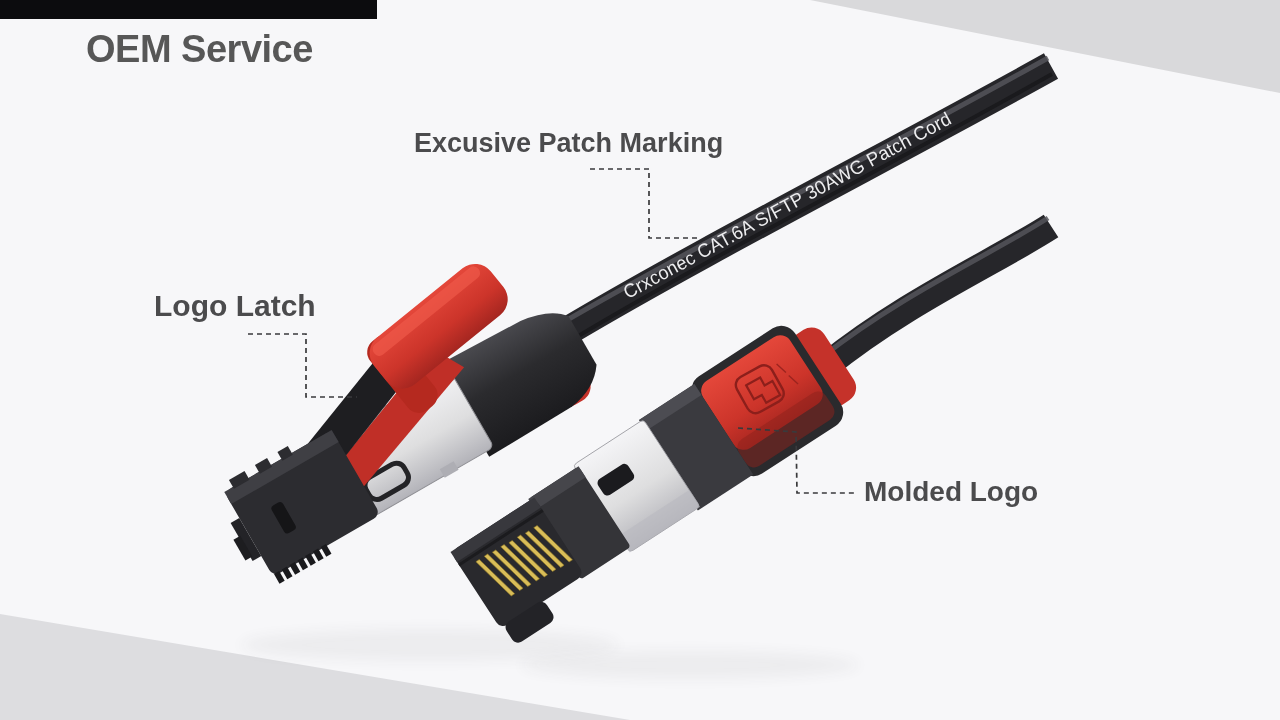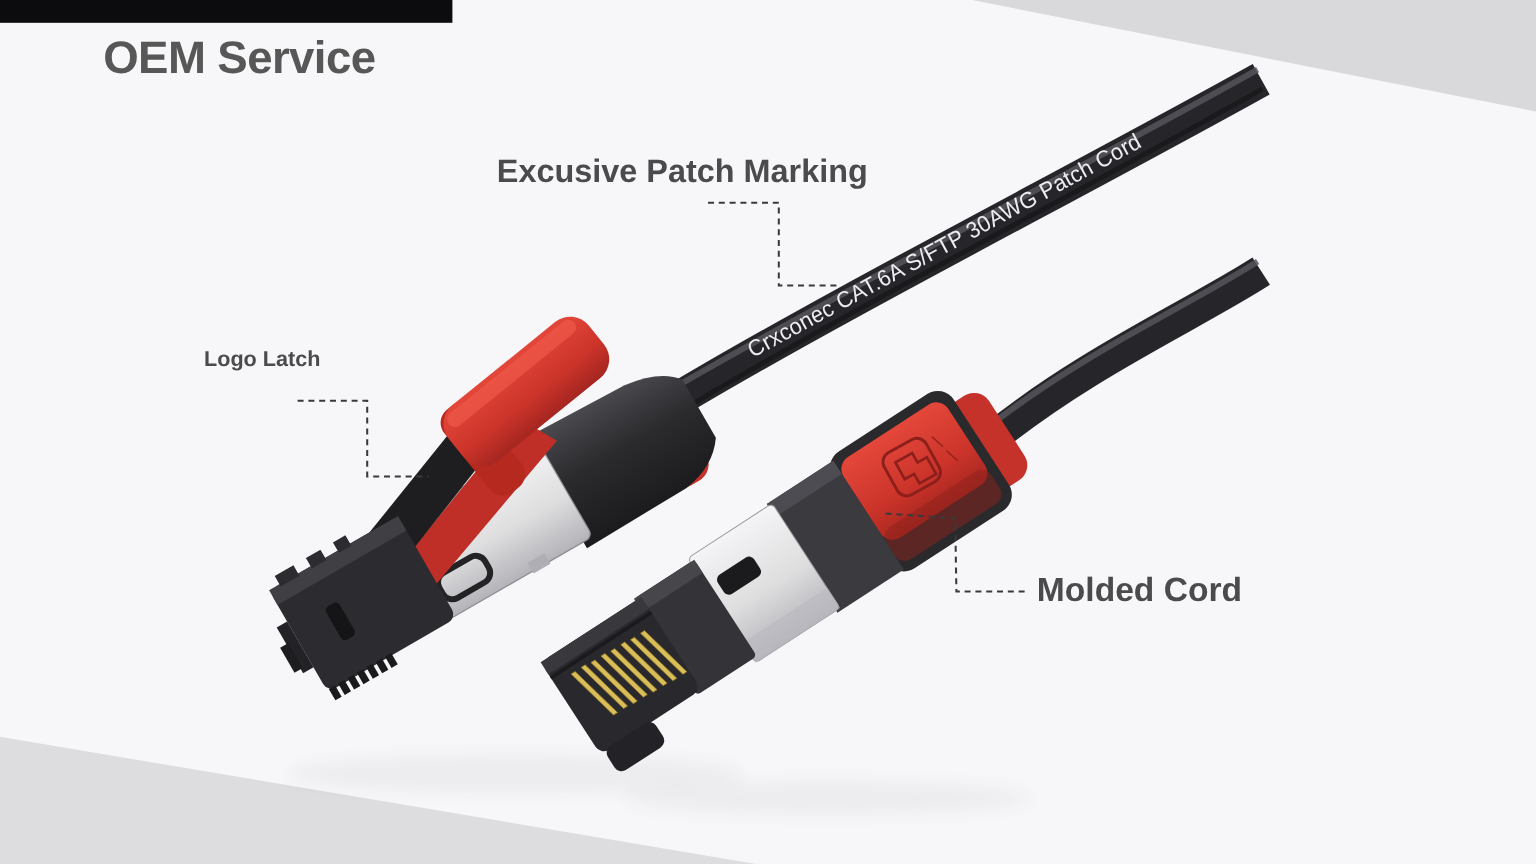--- a/index.html
+++ b/index.html
@@ -15,21 +15,21 @@
   }
   .title{
     position:absolute;left:86px;top:28px;
     font-size:38px;font-weight:bold;letter-spacing:-0.5px;
     color:#575757;white-space:nowrap;
   }
   .label{
     position:absolute;font-weight:bold;color:#4b4b4d;white-space:nowrap;
   }
   .label.marking{left:414px;top:128px;font-size:27px;}
-  .label.latch{left:170px;top:289px;font-size:18px;text-align:center;}
+  .label.latch{left:154px;top:289px;font-size:30px;text-align:center;}
   .label.molded{left:864px;top:476px;font-size:28px;}
   .cable-print{
     position:absolute;left:625px;top:283px;
     transform:rotate(-28.5deg) scaleX(0.96);
     transform-origin:left center;
     font-size:19px;letter-spacing:0.2px;color:#ededef;
     white-space:nowrap;font-weight:normal;
   }
 </style>
 </head>
@@ -160,16 +160,16 @@
       <path d="M248,334 H306 V397 H357"></path>
       <path d="M738,428 L796,432 L797,493 L854,493"></path>
     </g>
   </svg>
 
   <div class="topbar"></div>
   <div class="title">OEM Service</div>
 
   <div class="label marking">Excusive Patch Marking</div>
   <div class="label latch">Logo Latch</div>
-  <div class="label molded">Molded Cord</div>
+  <div class="label molded">Molded Logo</div>
 
   <div class="cable-print">Crxconec CAT.6A S/FTP 30AWG Patch Cord</div>
 </div>
 
 </body></html>

